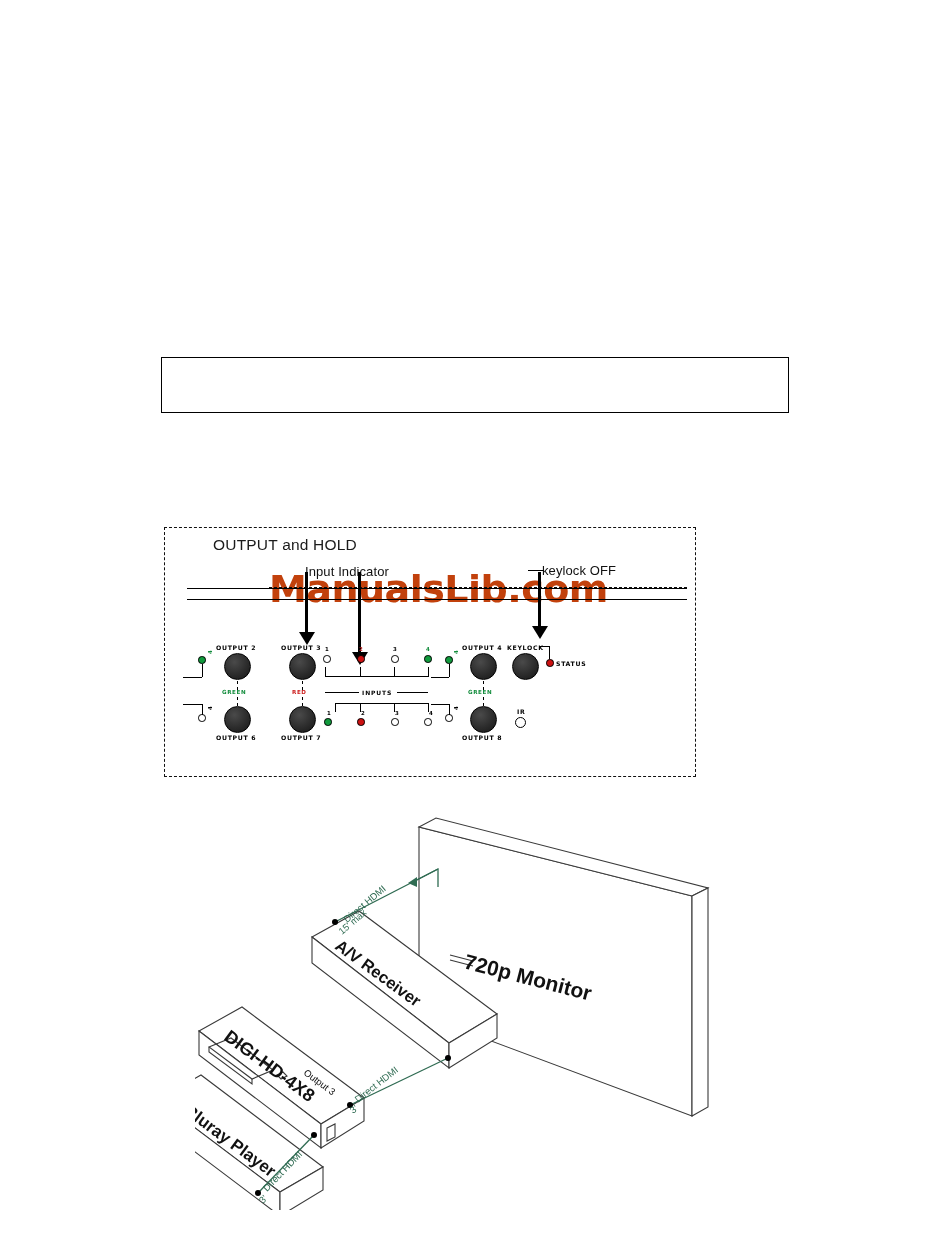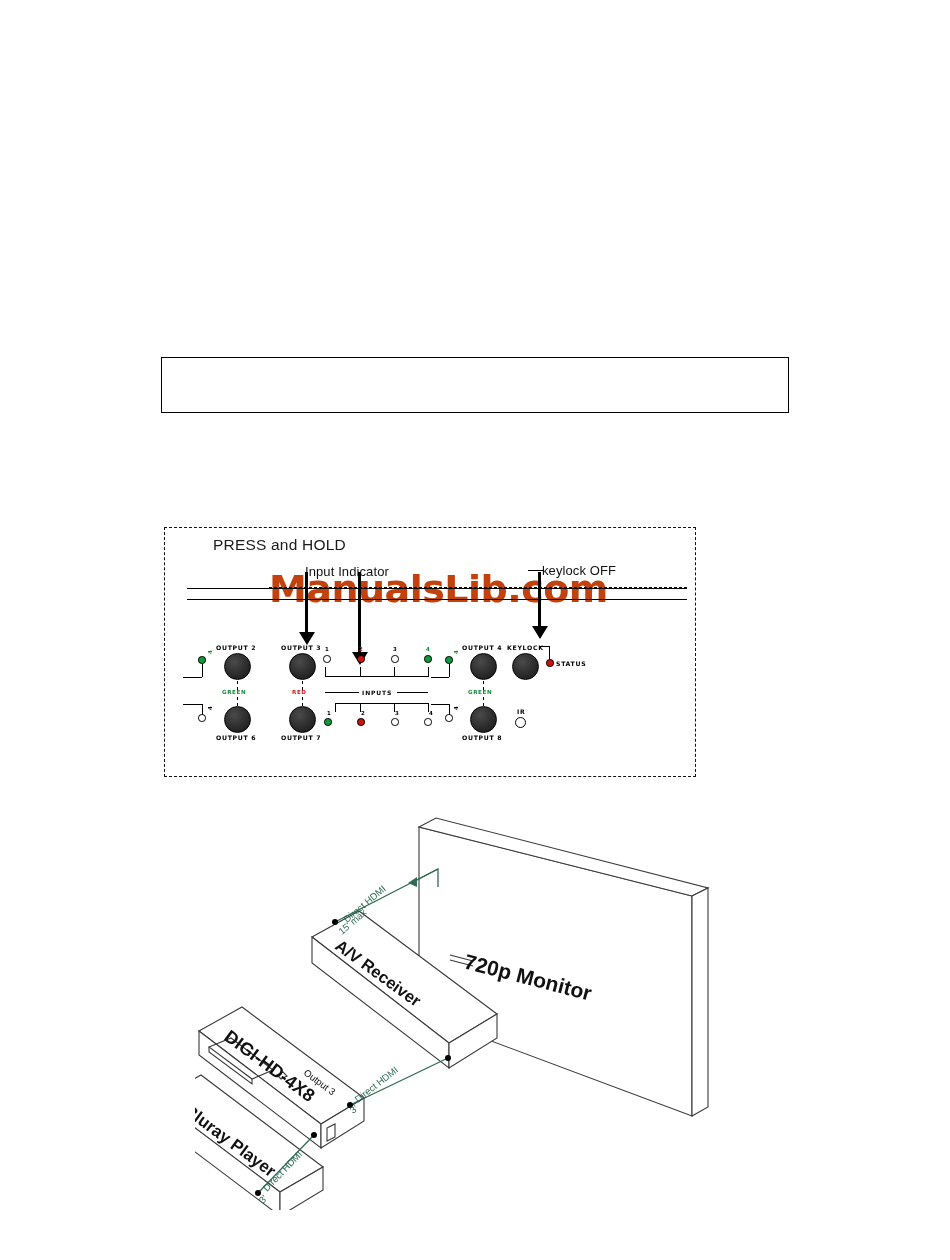--- a/index.html
+++ b/index.html
@@ -241,21 +241,21 @@
 </style>
 </head>
 <body>
 
 <div id="note-box">
   <span id="note-box-text"></span>
 </div>
 
 <div id="panel-figure">
 
-  <div id="press-hold-label">PRESS and HOLD</div>
+  <div id="press-hold-label">OUTPUT and HOLD</div>
 
   <div id="watermark">ManualsLib.com</div>
 
   <div class="callout-label" id="callout-input-indicator">Input Indicator</div>
   <div class="callout-label" id="callout-keylock-off">keylock OFF</div>
 
   <div class="tick-h" style="left:363px; top:42px; width:16px;"></div>
 
   <div class="rail" id="rail-top"></div>
   <div class="rail" id="rail-bottom"></div>

